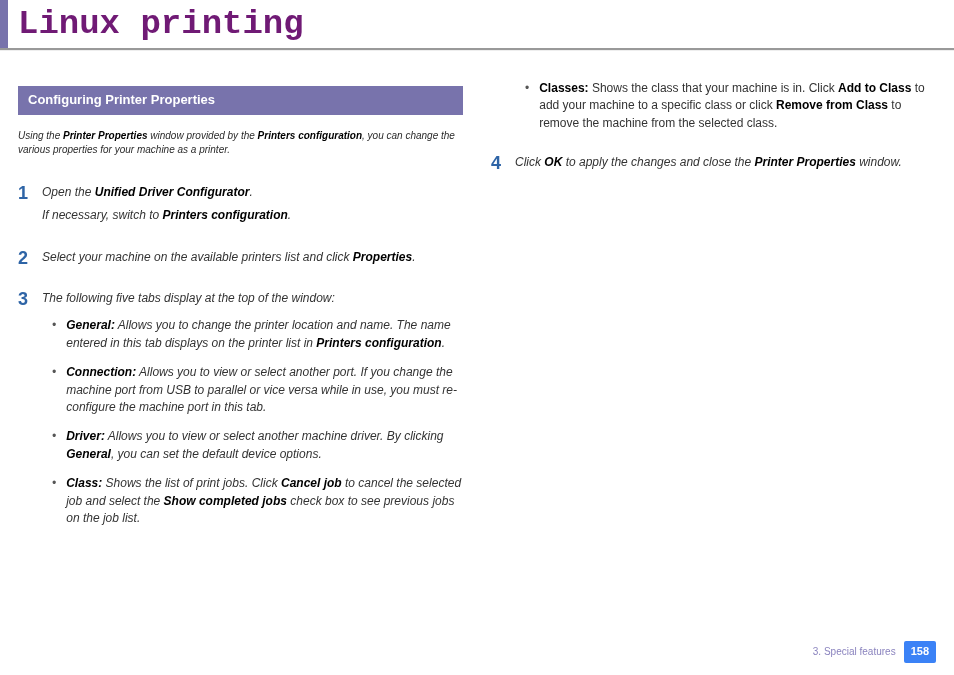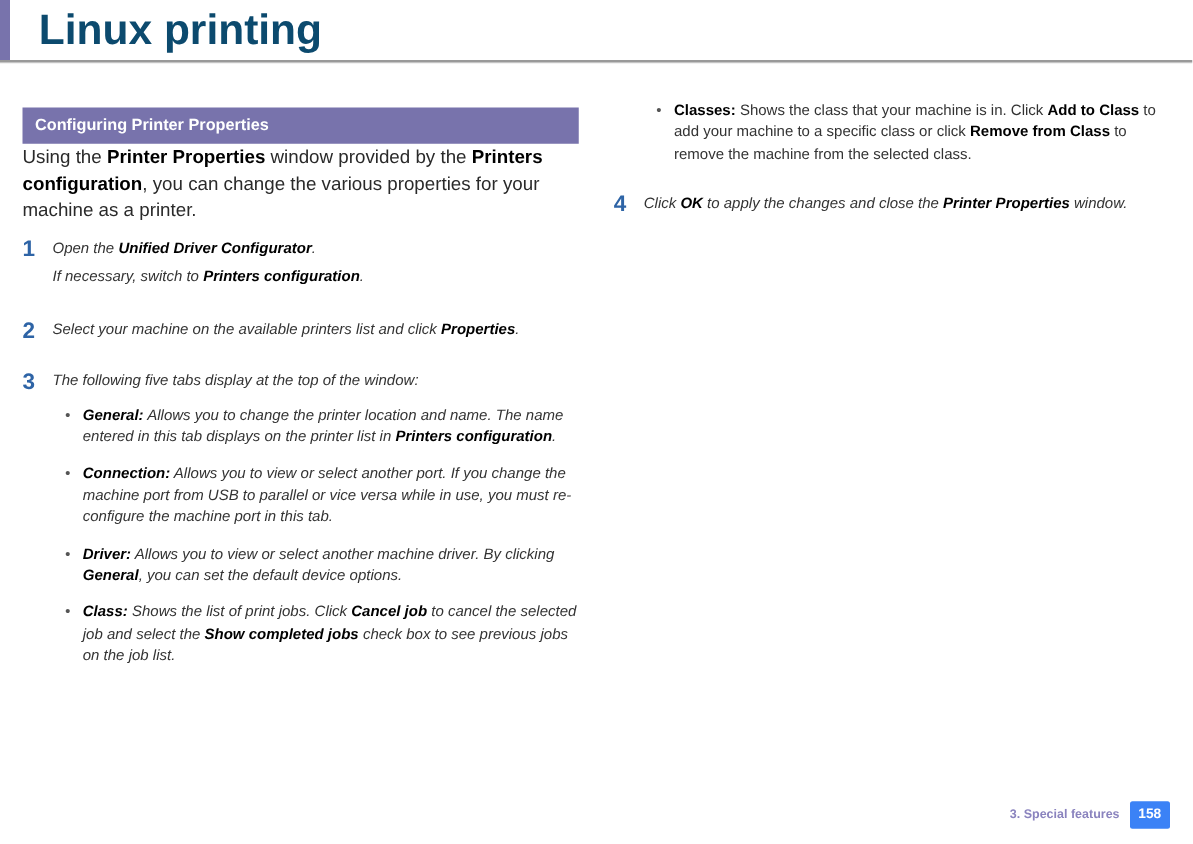--- a/index.html
+++ b/index.html
@@ -15,25 +15,26 @@
   }
   .spine {
     position: absolute;
     left: 0; top: 0;
     width: 8px;
     height: 50px;
     background: #7873ac;
   }
   .page-title {
     position: absolute;
-    left: 31px;
+    left: 18px;
     top: 0px;
     font-size: 34px;
     font-weight: 800;
-    color: #0c4a6e;
+    color: #701a75;
+    font-family: Liberation Mono, monospace;
   }
   .title-rule {
     position: absolute;
     left: 0; right: 0;
     top: 48px;
     height: 2px;
     background: #999;
     box-shadow: 0 1px 0 #eee;
   }
   .cols {
@@ -49,26 +50,28 @@
     flex: 1 1 0;
     display: flex;
     flex-direction: column;
   }
   .section-bar {
     background: #7873ac;
     color: #ffffff;
     font-weight: 700;
     font-size: 13px;
     padding: 5px 10px;
+    margin-bottom: 14px;
     margin-top: 10px;
   }
   .intro {
-    font-size: 15px;
+    font-size: 10px;
     color: #2a2a2a;
-    margin-bottom: 10px;
+    margin-bottom: 26px;
+    font-style: italic;
   }
   .step {
     display: flex;
     align-items: flex-start;
     margin-bottom: 18px;
   }
   .step-num {
     font-weight: 800;
     font-size: 18px;
     color: #2e64a6;
@@ -101,21 +104,21 @@
   .footer {
     position: absolute;
     right: 18px;
     bottom: 12px;
     display: flex;
     align-items: center;
     gap: 8px;
   }
   .chapter {
     font-size: 10px;
-    font-weight: 700;
+    font-weight: 400;
     color: #8a83be;
   }
   .page-num {
     background: #3b82f6;
     color: #fff;
     font-weight: 700;
     font-size: 11px;
     padding: 3px 7px;
     border-radius: 2px;
   }

